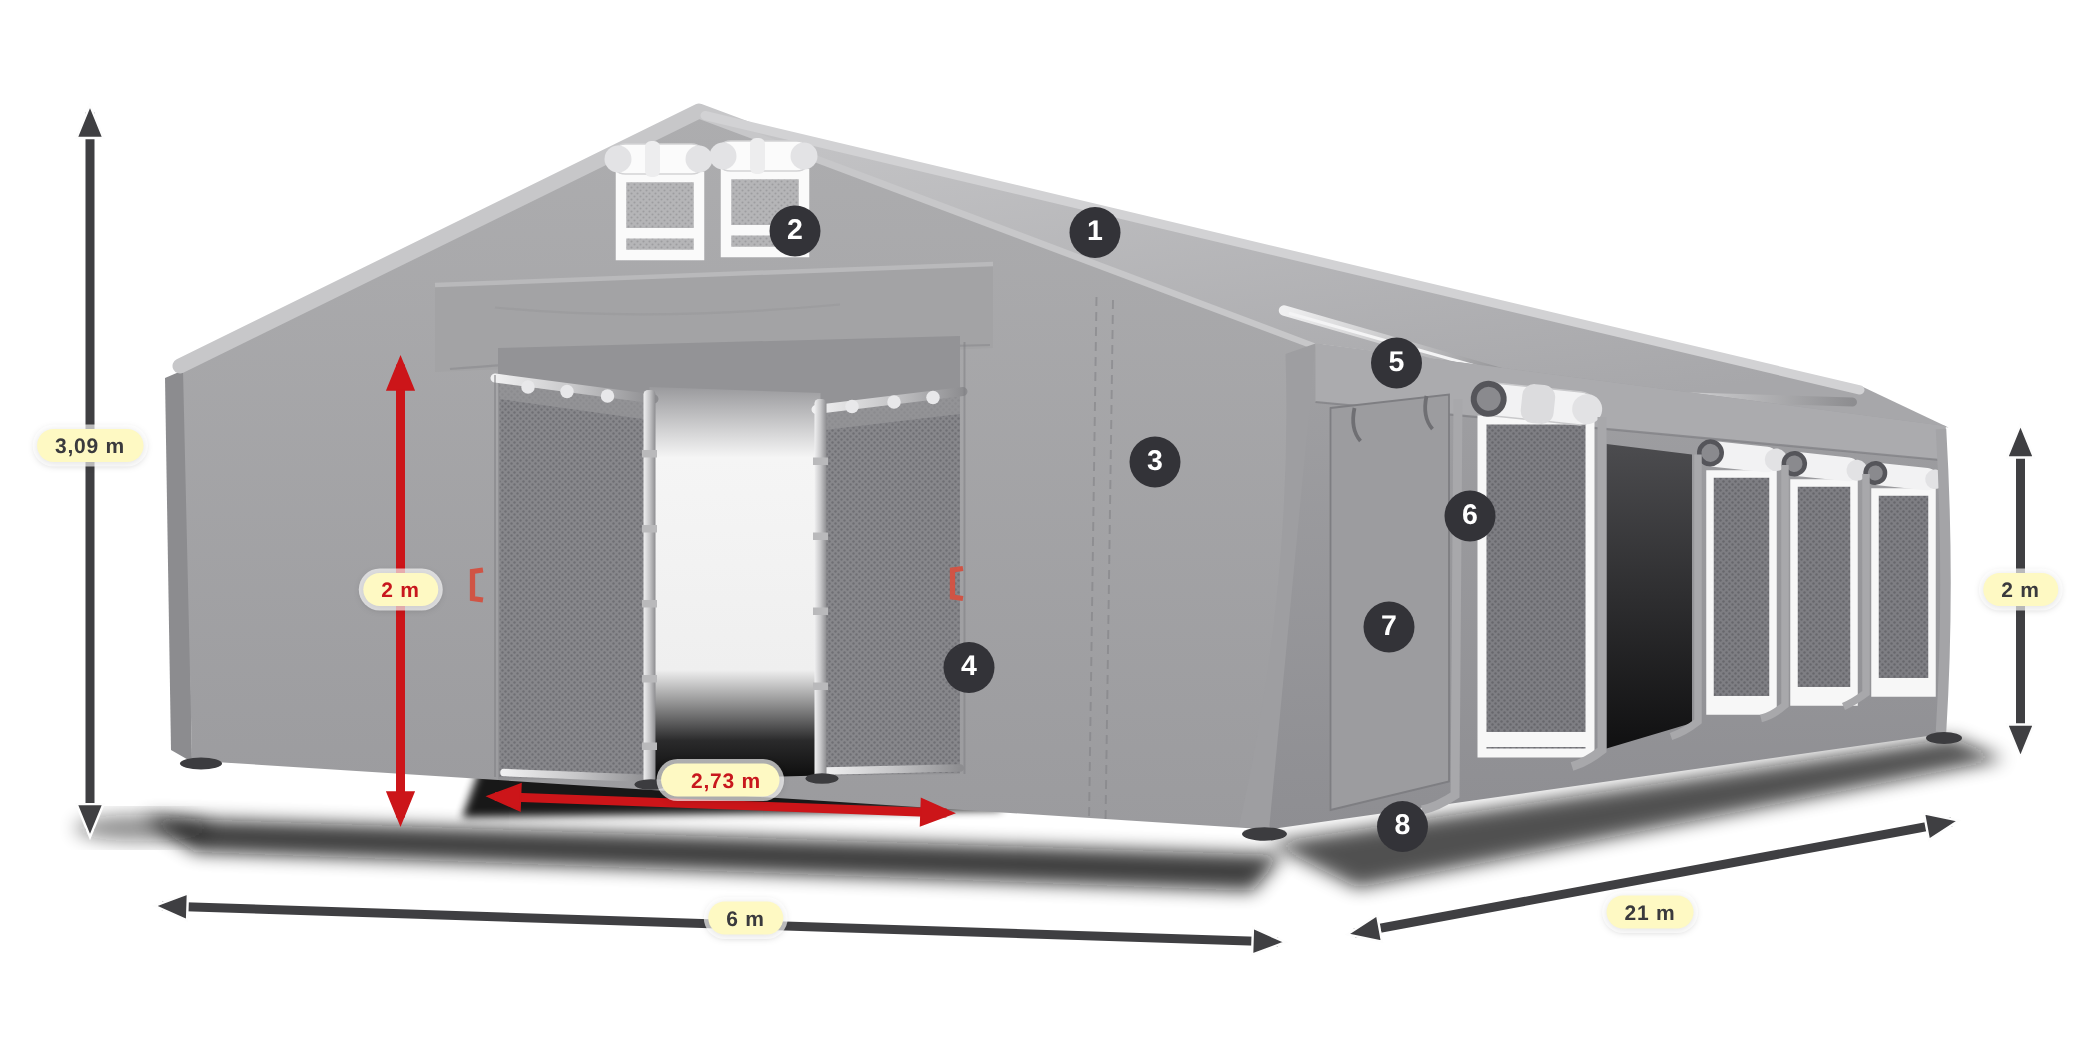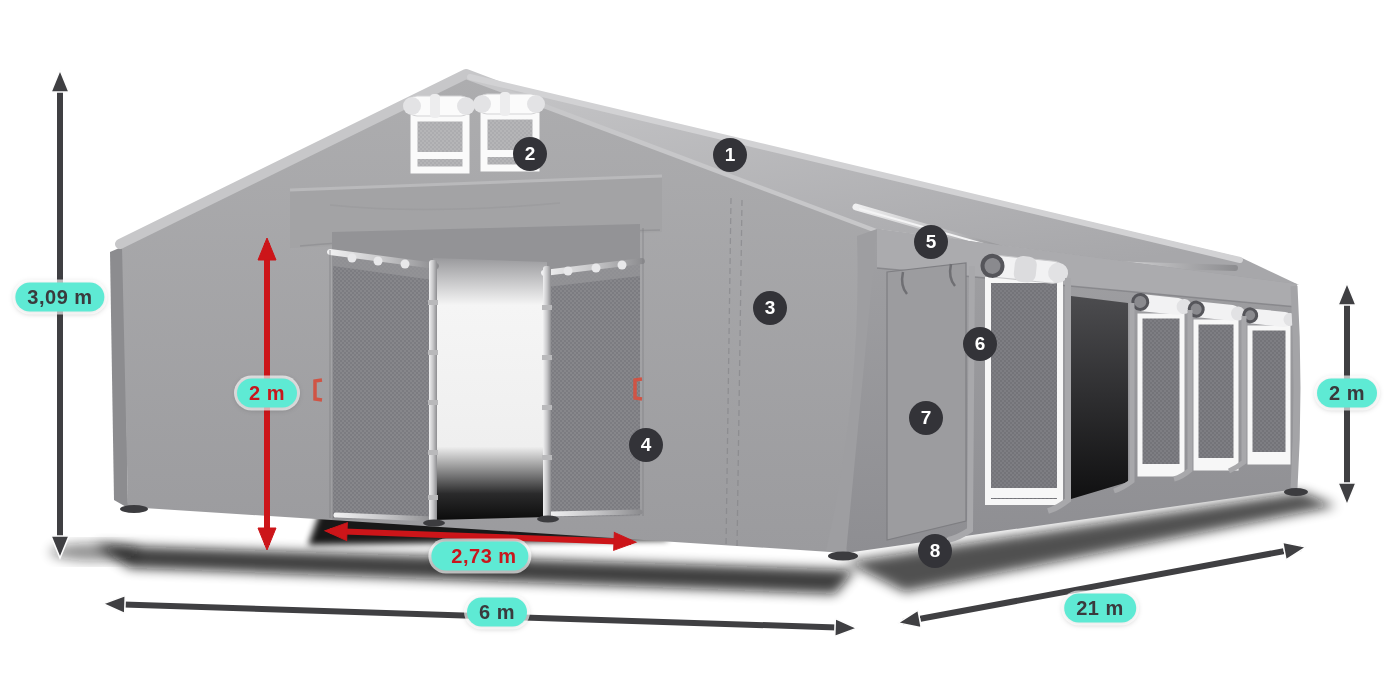--- a/index.html
+++ b/index.html
@@ -1,21 +1,21 @@
 <!DOCTYPE html>
 <html><head>
 <meta charset="utf-8">
 <style>
   html,body{margin:0;padding:0;background:#ffffff;}
   #stage{position:relative;width:1400px;height:700px;background:#ffffff;overflow:hidden;
          font-family:"Liberation Sans",sans-serif;}
   #artwork,#overlay{position:absolute;left:0;top:0;width:1400px;height:700px;}
   #overlay{pointer-events:none;}
-  .dim-label{position:absolute;transform:translate(-50%,-50%);background:#5eead4;
-             padding:3px 12px;border-radius:17px;font-weight:bold;font-size:20px;
+  .dim-label{position:absolute;transform:translate(-50%,-50%);background:#fef9c3;
+             padding:3px 12px;border-radius:17px;font-weight:bold;font-size:14px;
              white-space:nowrap;box-shadow:0 0 0 3px rgba(255,255,255,.65),0 1px 6px rgba(0,0,0,.35);
              letter-spacing:.5px;}
   .dim-label.dark{color:#3a3a3d;}
   .dim-label.red{color:#c8171d;}
   .badge{position:absolute;transform:translate(-50%,-50%);width:34px;height:34px;
          border-radius:50%;background:#333338;color:#ffffff;font-weight:bold;font-size:19px;
          display:flex;align-items:center;justify-content:center;cursor:pointer;}
 </style>
 </head>
 <body>
@@ -262,21 +262,21 @@
         <line x1="330" y1="531" x2="631" y2="542" stroke="#cc1519" stroke-width="6" marker-start="url(#ah-red)" marker-end="url(#ah-red)"></line>
         <line x1="108" y1="604" x2="852" y2="628" stroke="#3f3f42" stroke-width="6" marker-start="url(#ah-dark)" marker-end="url(#ah-dark)"></line>
         <line x1="903" y1="622" x2="1301" y2="548" stroke="#3f3f42" stroke-width="6" marker-start="url(#ah-dark)" marker-end="url(#ah-dark)"></line>
         <line x1="1347" y1="288" x2="1347" y2="500" stroke="#3f3f42" stroke-width="6" marker-start="url(#ah-dark)" marker-end="url(#ah-dark)"></line>
       </g>
   </svg>
 
   <div id="annotations">
       <div class="dim-label dark" style="left: 60px; top: 297px;">3,09 m</div>
       <div class="dim-label red" style="left: 267px; top: 393px;">2 m</div>
-      <div class="dim-label red" style="left: 480px; top: 556px; padding-left: 20px;">2,73 m</div>
+      <div class="dim-label red" style="left: 480px; top: 520px; padding-left: 20px;">2,73 m</div>
       <div class="dim-label dark" style="left: 497px; top: 612px;">6 m</div>
       <div class="dim-label dark" style="left: 1100px; top: 584px; margin-top: 24px;">21 m</div>
       <div class="dim-label dark" style="left: 1347px; top: 393px;">2 m</div>
       <div class="badge" style="left: 730px; top: 155px;">1</div>
       <div class="badge" style="left: 530px; top: 154px;">2</div>
       <div class="badge" style="left: 770px; top: 308px;">3</div>
       <div class="badge" style="left: 646px; top: 445px;">4</div>
       <div class="badge" style="left: 931px; top: 242px;">5</div>
       <div class="badge" style="left: 980px; top: 344px;">6</div>
       <div class="badge" style="left: 926px; top: 418px;">7</div>

